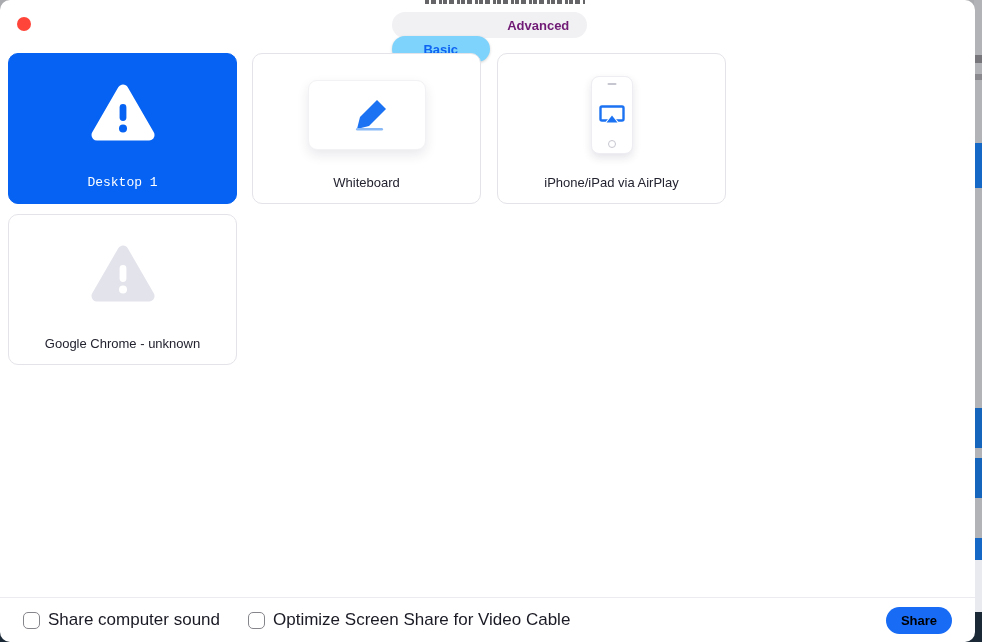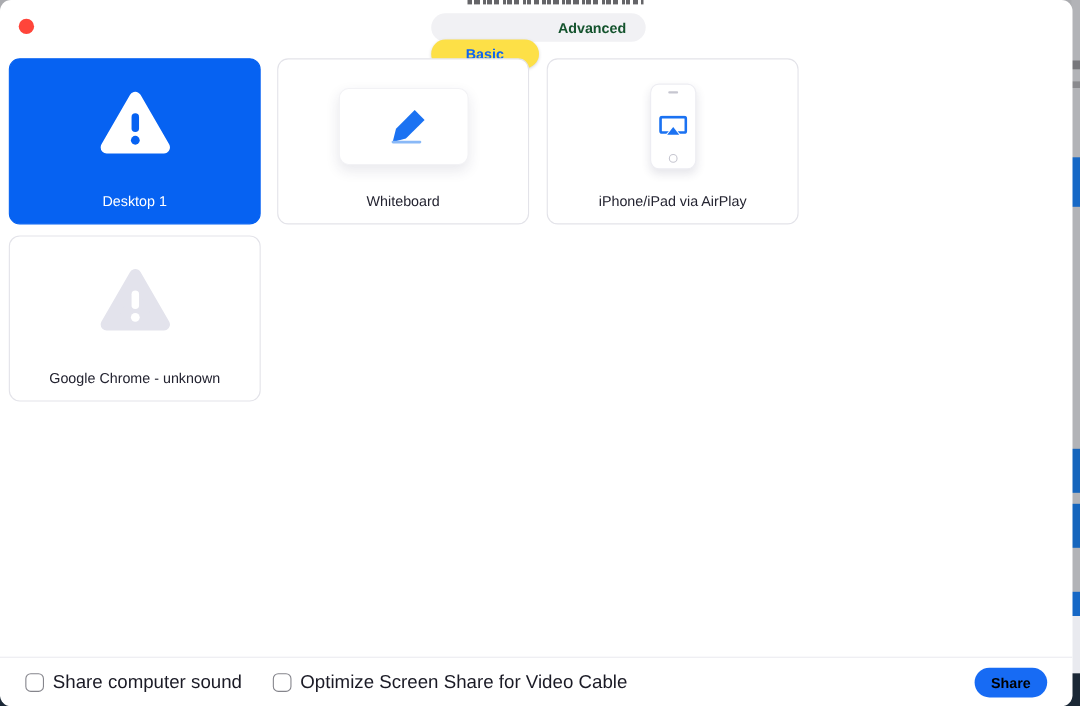--- a/index.html
+++ b/index.html
@@ -47,42 +47,42 @@
   }
 
   
   .segmented {
     position: absolute; left: 392px; top: 12px; width: 195px; height: 26px;
     background: #f1f1f4; border-radius: 13px;
     display: flex; align-items: center;
   }
   .segment {
     flex: 1; height: 26px; display: flex; align-items: center; justify-content: center;
-    font-size: 13px; font-weight: bold; color: #14532d; cursor: default;
+    font-size: 13px; font-weight: bold; color: #701a75; cursor: default;
     border-radius: 13px;
   }
   .segment.selected {
-    background: #fde047; color: #0e63f2;
+    background: #7dd3fc; color: #0e63f2;
     box-shadow: 0 1px 3px rgba(0,0,0,0.18);
     margin-top: 48px;
   }
 
   
   .tile {
     position: absolute; width: 229px; height: 151px;
     background: #ffffff; border: 1px solid #e3e3e9; border-radius: 10px;
     display: flex; flex-direction: column; align-items: center;
     overflow: hidden;
   }
   .tile.selected { background: #0662f2; border-color: #0662f2; }
   .tile-icon-area { flex: 1; display: flex; align-items: center; justify-content: center; width: 100%; }
   .tile-label {
     font-size: 13px; color: #232330; padding-bottom: 13px; line-height: 15px;
   }
-  .tile.selected .tile-label { color: #ffffff; }
+  .tile.selected .tile-label { color: #ffffff; font-family: Liberation Mono, monospace; }
 
   .pos-t1 { left: 8px;   top: 53px; }
   .pos-t2 { left: 252px; top: 53px; }
   .pos-t3 { left: 497px; top: 53px; }
   .pos-t4 { left: 742px; top: 53px; }
   .pos-t5 { left: 8px;   top: 214px; }
 
   
   .wb-card {
     width: 118px; height: 70px; background: #ffffff; border-radius: 9px;

